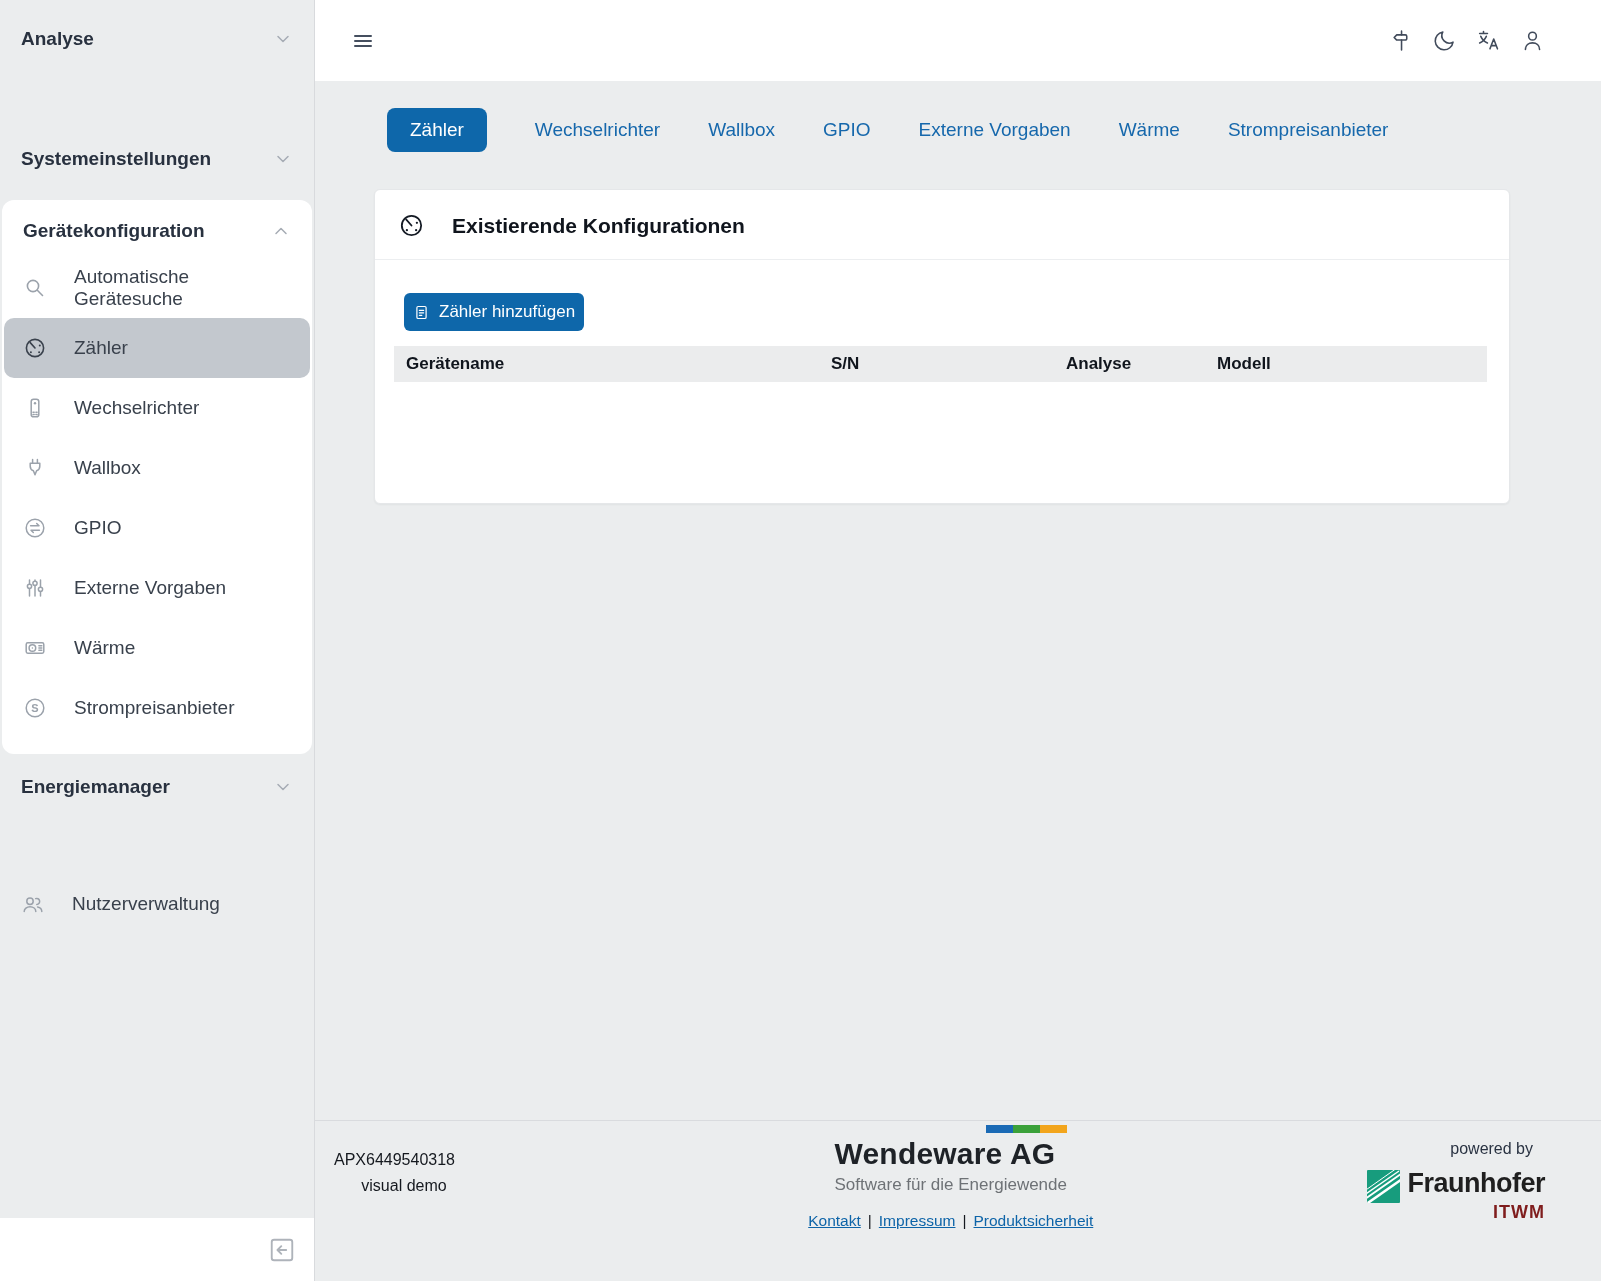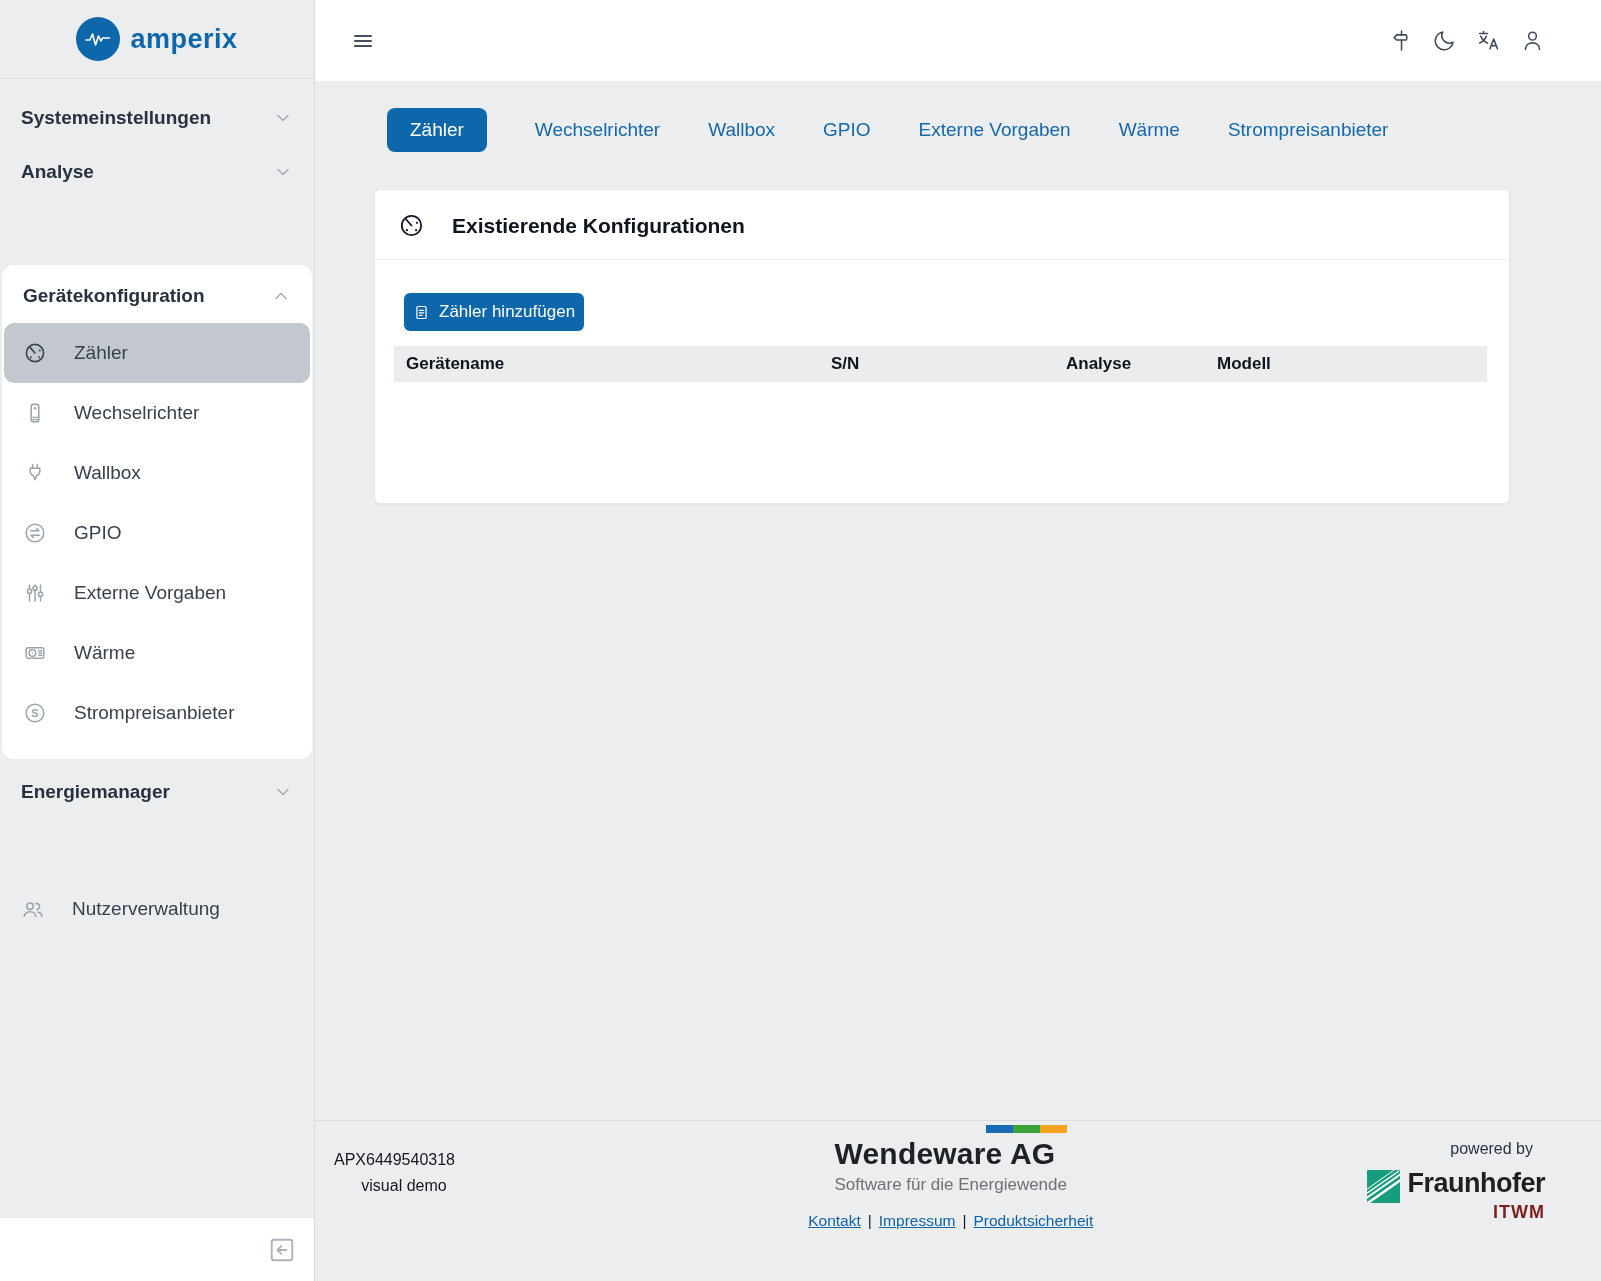--- a/index.html
+++ b/index.html
@@ -80,58 +80,59 @@
   .fh-text { display:flex; flex-direction:column; align-items:flex-end; }
   .fh-name { font-size:27px; font-weight:700; color:#1f1f1f; letter-spacing:-.5px; line-height:1; }
   .fh-sub { font-size:18px; font-weight:700; color:#7f1d1d; margin-top:5px; letter-spacing:1px; }
 </style>
 </head>
 <body>
 
 <div class="app">
 
   <aside class="sidebar">
-    <div class="logo-row">
-      <span class="logo-mark">
-        <svg viewBox="0 0 32 32" fill="none" stroke="#fff" stroke-width="1.6" stroke-linecap="round" stroke-linejoin="round">
-          <path d="M4 17 h4 l2.5-6 3 11 3-9 2.5 5 1.5-3 h7"></path>
-        </svg>
-      </span>
-      <span class="logo-text">amperix</span>
-    </div>
 
     <nav class="side-nav">
-      <div class="side-section">
-        <span class="side-section-label">Systemeinstellungen</span>
+      <div class="side-section sec-analyse">
+        <span class="side-section-label">Analyse</span>
         <span class="chev">
           <svg viewBox="0 0 18 18" fill="none" stroke="currentColor" stroke-width="1.5" stroke-linecap="round" stroke-linejoin="round">
               <path d="M4 6.5 L9 11.5 L14 6.5"></path>
             </svg>
         </span>
       </div>
 
-      <div class="side-section sec-analyse">
-        <span class="side-section-label">Analyse</span>
+      <div class="side-section">
+        <span class="side-section-label">Systemeinstellungen</span>
         <span class="chev">
           <svg viewBox="0 0 18 18" fill="none" stroke="currentColor" stroke-width="1.5" stroke-linecap="round" stroke-linejoin="round">
               <path d="M4 6.5 L9 11.5 L14 6.5"></path>
             </svg>
         </span>
       </div>
 
       <div class="side-group">
         <div class="side-section">
           <span class="side-section-label">Gerätekonfiguration</span>
           <span class="chev">
             <svg viewBox="0 0 18 18" fill="none" stroke="currentColor" stroke-width="1.5" stroke-linecap="round" stroke-linejoin="round">
                 <path d="M4 11.5 L9 6.5 L14 11.5"></path>
               </svg>
           </span>
         </div>
 
+        <div class="side-item">
+          <span class="side-icon">
+            <svg viewBox="0 0 24 24" fill="none" stroke="currentColor" stroke-width="1.6" stroke-linecap="round">
+              <circle cx="10" cy="10" r="5.6"></circle>
+                <path d="M14.3 14.3 L19.5 19.5"></path>
+            </svg>
+          </span>
+          <span>Automatische Gerätesuche</span>
+        </div>
 
         <div class="side-item selected">
           <span class="side-icon">
             <svg viewBox="0 0 24 24" fill="none" stroke="currentColor" stroke-width="1.6" stroke-linecap="round">
               <circle cx="12" cy="12" r="8.6"></circle>
                 <path d="M12 12 L7.2 6.6"></path>
               <circle cx="16.8" cy="9.6" r="1" fill="currentColor" stroke="none"></circle>
               <circle cx="7.9" cy="16.2" r="1" fill="currentColor" stroke="none"></circle>
               <circle cx="16.1" cy="16.2" r="1" fill="currentColor" stroke="none"></circle>
             </svg>

